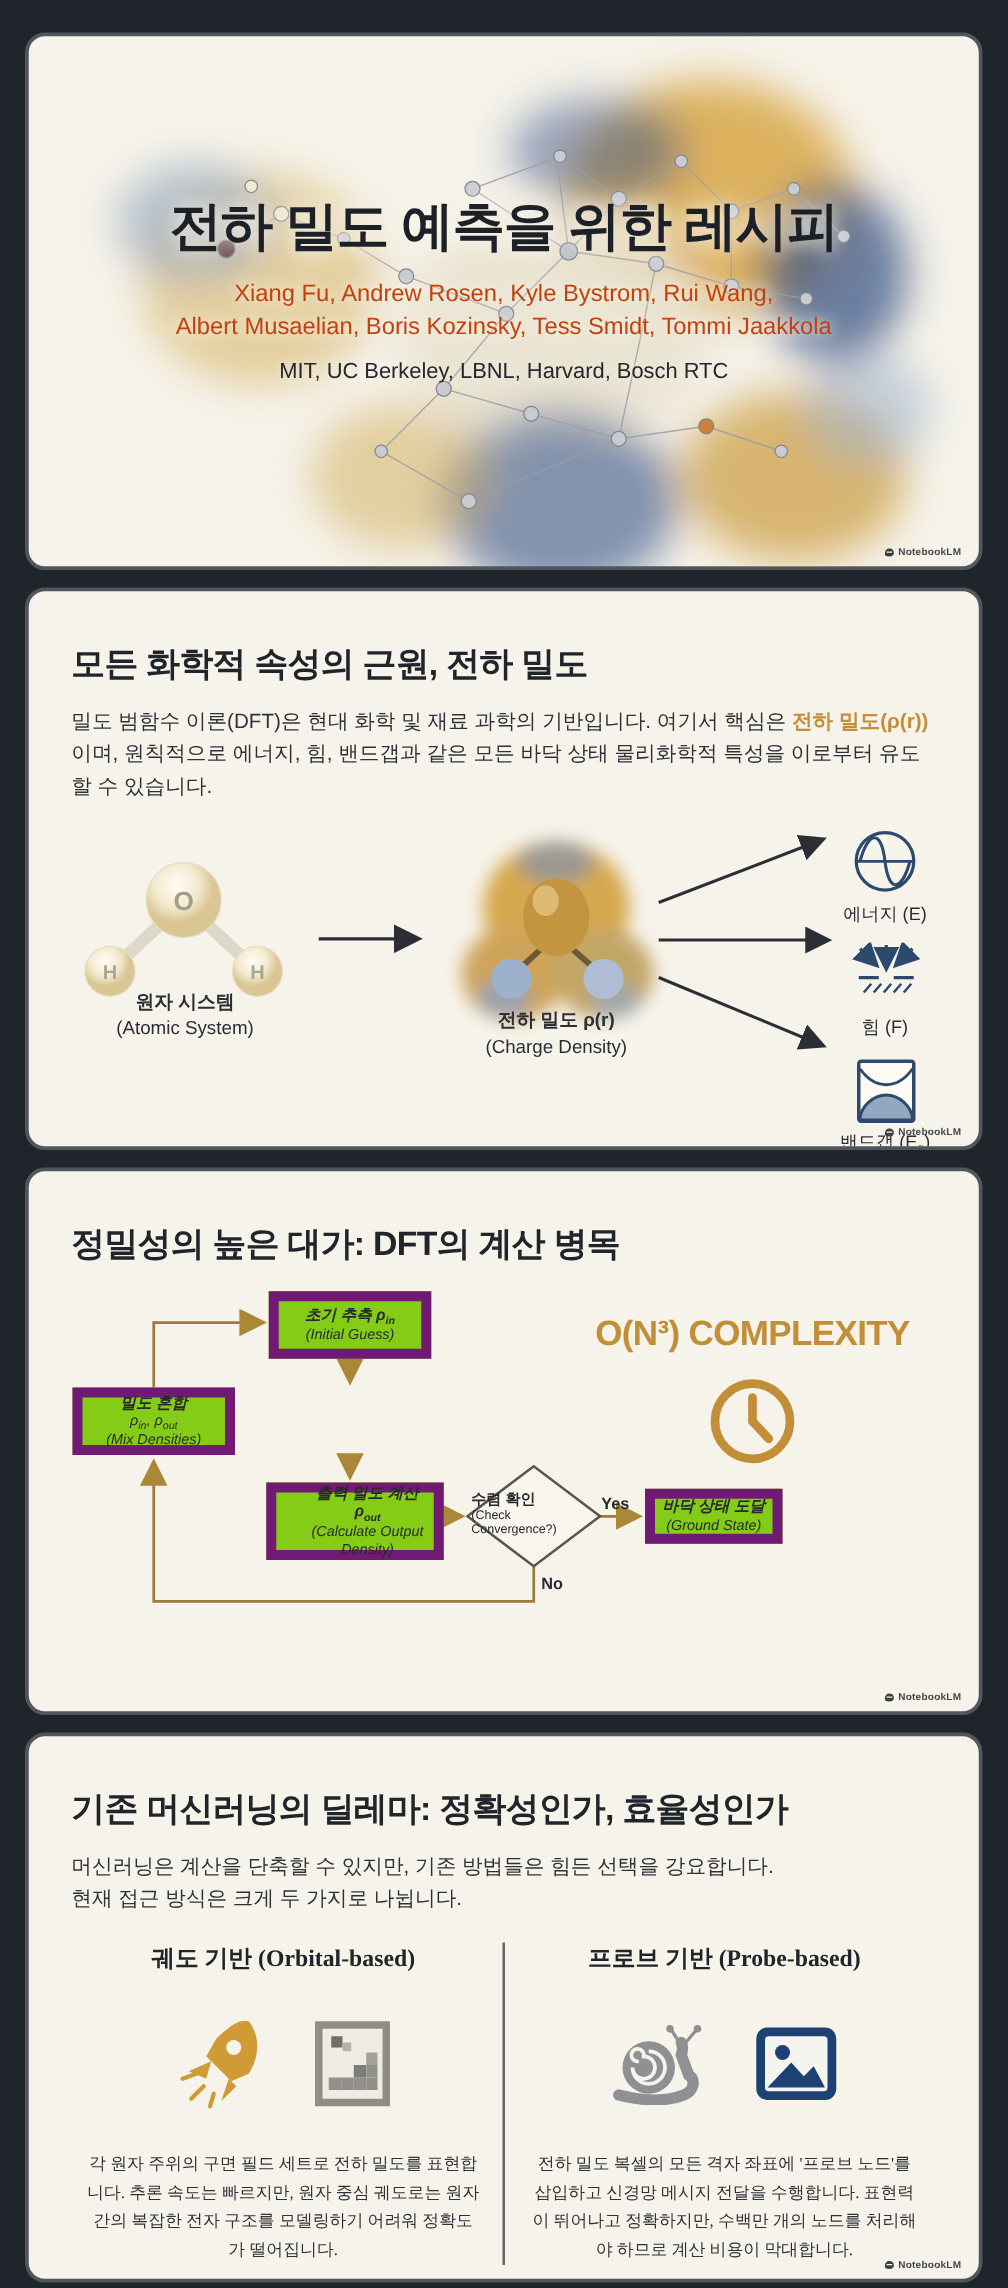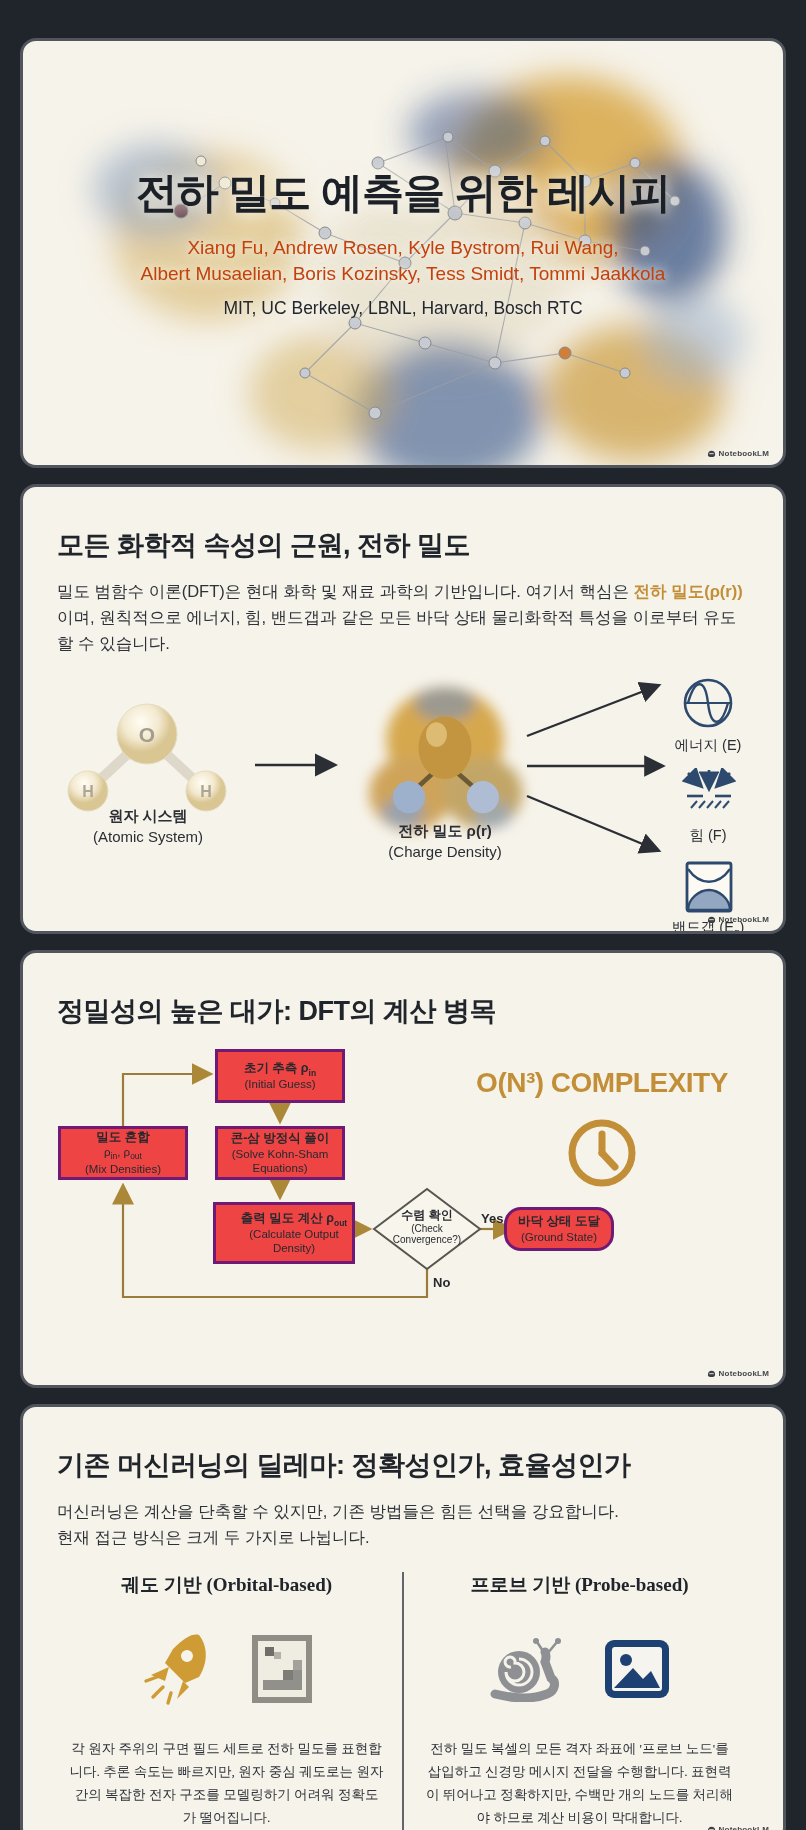--- a/index.html
+++ b/index.html
@@ -1,18 +1,18 @@
 <!DOCTYPE html>
 <html><head>
 <meta charset="utf-8">
 <style>
   html,body{margin:0;padding:0;background:#20242b;}
   body{width:806px;font-family:"Liberation Sans","DejaVu Sans",sans-serif;color:#24272d;}
   .deck{width:806px;padding:22px 0 7px 0;box-sizing:border-box;}
-  .slide{position:relative;width:766px;margin:16px auto 14px auto;background:#f6f3ea;
+  .slide{position:relative;width:766px;margin:4px auto 14px auto;background:#f6f3ea;
          border:3px solid #51565e;border-radius:16px;box-sizing:border-box;overflow:hidden;}
   .s1{height:430px;}
   .s2{height:450px;}
   .s3{height:438px;}
   .s4{height:440px;}
 
   
   .wm{position:absolute;right:14px;bottom:7px;display:flex;align-items:flex-start;gap:3px;
       font-size:8px;font-weight:700;color:#43464b;letter-spacing:.2px;}
 
@@ -33,27 +33,27 @@
 
   
   .d2{position:relative;margin:16px 30px 0 30px;height:285px;}
   .d2 .lbl{position:absolute;text-align:center;font-size:15px;line-height:1.4;color:#2b2e34;}
   .d2 .lbl b{font-weight:700;}
   .abs{position:absolute;}
   .io-lbl{position:absolute;left:595px;width:120px;text-align:center;font-size:14.5px;color:#2b2e34;}
 
   
   .flow{position:relative;margin:14px 30px 0 30px;height:268px;}
-  .fbox{position:absolute;border:3px solid #701a75;background:#ef4444;box-sizing:border-box;
+  .fbox{position:absolute;border:8px solid #701a75;background:#84cc16;box-sizing:border-box;
         display:flex;flex-direction:column;align-items:center;justify-content:center;
-        text-align:center;line-height:1.22;color:#27292e;}
+        text-align:center;line-height:1.22;color:#27292e;font-style:italic;}
   .fbox .ko{font-size:12.5px;font-weight:700;}
   .fbox .en{font-size:11.5px;font-weight:400;}
   .fbox sub{font-size:8.5px;}
-  .dlbl{position:absolute;text-align:center;color:#27292e;line-height:1.15;}
+  .dlbl{position:absolute;color:#27292e;line-height:1.15;}
   .dlbl .ko{font-size:12px;font-weight:700;}
   .dlbl .en{font-size:10px;}
   .yn{position:absolute;font-size:13px;font-weight:600;color:#27292e;}
   .cplx{position:absolute;left:399px;top:24px;width:300px;text-align:center;
         font-size:28px;font-weight:800;letter-spacing:-.5px;color:#c28f38;}
 
   
   .cols{display:flex;margin:22px 28px 0 28px;font-family:Liberation Serif, serif;}
   .col{flex:1;box-sizing:border-box;padding:0 18px;}
   .col.right{border-left:2px solid #62666c;}
@@ -275,39 +275,35 @@
           <path d="M374,226 L374,254 L70,254 L70,145" marker-end="url(#fh)"></path>
           <path d="M70,83 L70,31 L155,31" marker-end="url(#fh)"></path>
         </g>
         <polygon points="321,186 374,146 427,186 374,226" fill="#f8f5ec" stroke="#56564f" stroke-width="2"></polygon>
       </svg>
 
       <div class="fbox" style="left:162px;top:6px;width:130px;height:54px;">
         <div class="ko"><span>초기 추측 ρ</span><sub>in</sub></div>
         <div class="en">(Initial Guess)</div>
       </div>
-      <div class="fbox" style="left:162px;top:83px;width:130px;height:54px;">
-        <div class="ko">콘-삼 방정식 풀이</div>
-        <div class="en" style="max-width:118px;">(Solve Kohn-Sham Equations)</div>
-      </div>
       <div class="fbox" style="left:160px;top:159px;width:142px;height:62px;padding-left:20px;">
         <div class="ko"><span>츨력 밀도 계산 ρ</span><sub>out</sub></div>
         <div class="en" style="max-width:128px;">(Calculate Output Density)</div>
       </div>
       <div class="fbox" style="left:5px;top:83px;width:130px;height:54px;">
         <div class="ko">밀도 혼합</div>
         <div class="ko" style="font-weight:400;font-size:11.5px;"><span>ρ</span><sub>in</sub><span>, ρ</span><sub>out</sub></div>
         <div class="en">(Mix Densities)</div>
       </div>
       <div class="dlbl" style="left:324px;top:166px;width:100px;">
         <div class="ko">수렴 확인</div>
         <div class="en">(Check</div>
         <div class="en">Convergence?)</div>
       </div>
-      <div class="fbox" style="left:451px;top:164px;width:110px;height:44px;border-radius:17px;">
+      <div class="fbox" style="left:463px;top:164px;width:110px;height:44px;">
         <div class="ko">바닥 상태 도달</div>
         <div class="en">(Ground State)</div>
       </div>
       <div class="yn" style="left:428px;top:168px;">Yes</div>
       <div class="yn" style="left:380px;top:232px;">No</div>
 
       <div class="cplx">O(N³) COMPLEXITY</div>
       <svg class="abs" style="left:511px;top:72px;" width="76" height="76" viewBox="0 0 76 76">
         <circle cx="38" cy="38" r="30" fill="none" stroke="#c28f38" stroke-width="7"></circle>
         <line x1="38" y1="38" x2="38" y2="19" stroke="#c28f38" stroke-width="7" stroke-linecap="round"></line>

